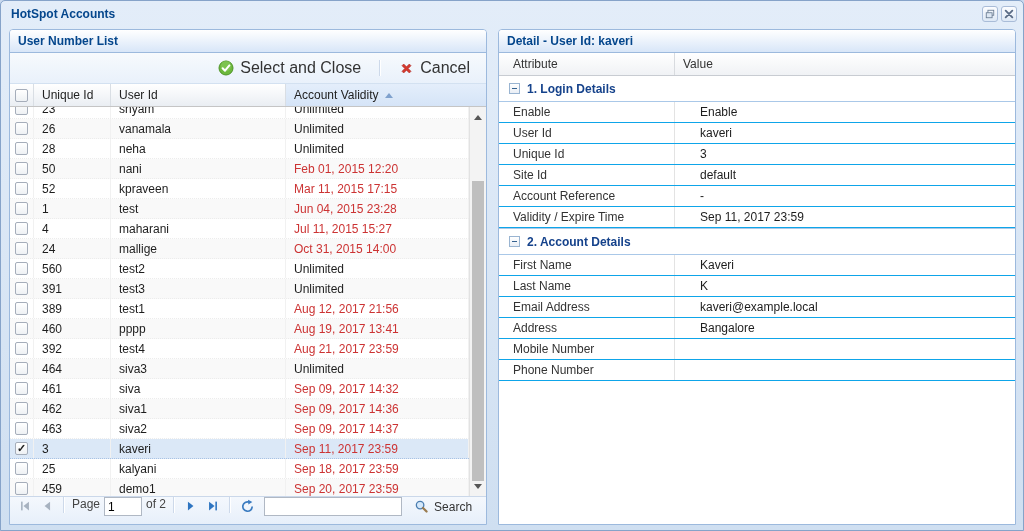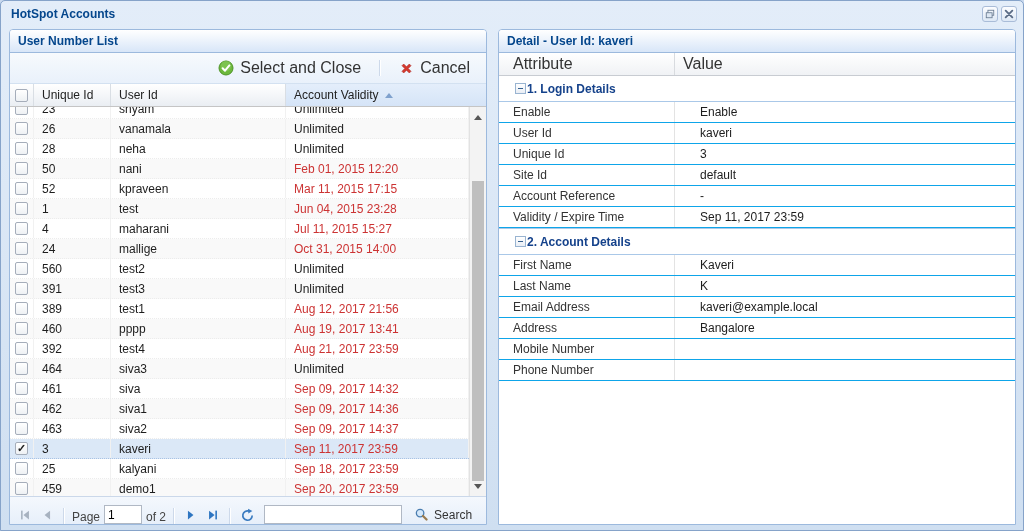--- a/index.html
+++ b/index.html
@@ -35,31 +35,31 @@
   .red{color:#cc3333;}
   .green{color:#3c9b3c;}
   .checkbox{width:13px;height:13px;border:1px solid #a5adba;border-radius:2px;background:linear-gradient(#ffffff,#eef1f4);box-sizing:border-box;font-size:11px;line-height:11px;font-weight:bold;color:#222;text-align:center;cursor:pointer;}
   .vscrollbar{position:absolute;top:0;right:0;bottom:0;width:17px;background:#f3f3f3;border-left:1px solid #e2e2e2;box-sizing:border-box;}
   .sb-arrow{position:absolute;left:0;right:0;height:16px;display:flex;align-items:center;justify-content:center;cursor:pointer;}
   .sb-arrow.up{top:2px;}
   .sb-arrow.down{bottom:2px;}
   .sb-arrow.up::after{content:'';width:0;height:0;border-left:4px solid transparent;border-right:4px solid transparent;border-bottom:5px solid #565656;}
   .sb-arrow.down::after{content:'';width:0;height:0;border-left:4px solid transparent;border-right:4px solid transparent;border-top:5px solid #565656;}
   .sb-thumb{position:absolute;left:2px;width:12px;top:74px;height:300px;background:#bfbfbf;cursor:pointer;}
-  .pager{height:27px;flex:none;background:linear-gradient(#f4f8fd,#e7effa);border-top:1px solid #cbd8ea;display:flex;align-items:flex-end;padding:0 6px;gap:4px;font-size:12px;color:#444;}
+  .pager{height:27px;flex:none;background:linear-gradient(#f4f8fd,#e7effa);border-top:1px solid #cbd8ea;display:flex;align-items:flex-start;padding:0 6px;gap:4px;font-size:12px;color:#444;}
   .pg-btn{width:18px;height:18px;display:flex;align-items:center;justify-content:center;cursor:pointer;flex:none;}
   .pg-sep{width:1px;height:16px;background:#cdd9ea;border-right:1px solid #fff;margin:0 3px;}
   .page-input{width:30px;height:17px;border:1px solid #b0b8c4;font-size:12px;padding:0 3px;font-family:"Liberation Sans",sans-serif;box-sizing:content-box;}
   .search-input{width:128px;height:17px;border:1px solid #b0b8c4;font-size:12px;padding:0 4px;font-family:"Liberation Sans",sans-serif;margin-left:4px;}
   .search-btn{display:flex;align-items:center;gap:5px;padding:2px 6px;cursor:pointer;color:#333;margin-left:2px;}
-  .detail-header{height:22px;flex:none;display:flex;background:linear-gradient(#ffffff,#f0f2f5);border-bottom:1px solid #c8ccd2;font-size:16px;color:#333;}
+  .detail-header{height:22px;flex:none;display:flex;background:linear-gradient(#ffffff,#f0f2f5);border-bottom:1px solid #c8ccd2;font-size:12px;color:#333;}
   .dh-attr{width:176px;flex:none;display:flex;align-items:center;padding-left:14px;border-right:1px solid #d8dbdf;box-sizing:border-box;}
   .dh-val{flex:1;display:flex;align-items:center;padding-left:8px;}
   .detail-body{flex:1;background:#fff;overflow:hidden;font-size:12px;}
-  .group-header{height:25px;display:flex;align-items:center;gap:1px;padding-left:16px;color:#15428b;font-weight:bold;border-top:1px solid #aac8e8;border-bottom:1px solid #aac8e8;background:#fff;cursor:pointer;}
+  .group-header{height:25px;display:flex;align-items:center;gap:7px;padding-left:10px;color:#15428b;font-weight:bold;border-top:1px solid #aac8e8;border-bottom:1px solid #aac8e8;background:#fff;cursor:pointer;}
   .detail-body .group-header:first-child{border-top:none;}
   .collapse-icon{width:11px;height:11px;border:1px solid #99b4d1;background:linear-gradient(#ffffff,#e9eef5);position:relative;flex:none;box-sizing:border-box;}
   .collapse-icon::after{content:'';position:absolute;left:2px;right:2px;top:4px;height:1px;background:#35618f;}
   .detail-row{height:20px;display:flex;border-bottom:1px solid #0ea5e9;gap:17px;}
   .dcell{display:flex;align-items:center;box-sizing:border-box;overflow:hidden;white-space:nowrap;}
   .dcell.attr{width:176px;flex:none;padding-left:14px;border-right:1px solid #e3e3e3;color:#333;}
   .dcell.val{flex:1;padding-left:8px;color:#1d1d1d;}
 </style>
 </head>
 <body>

